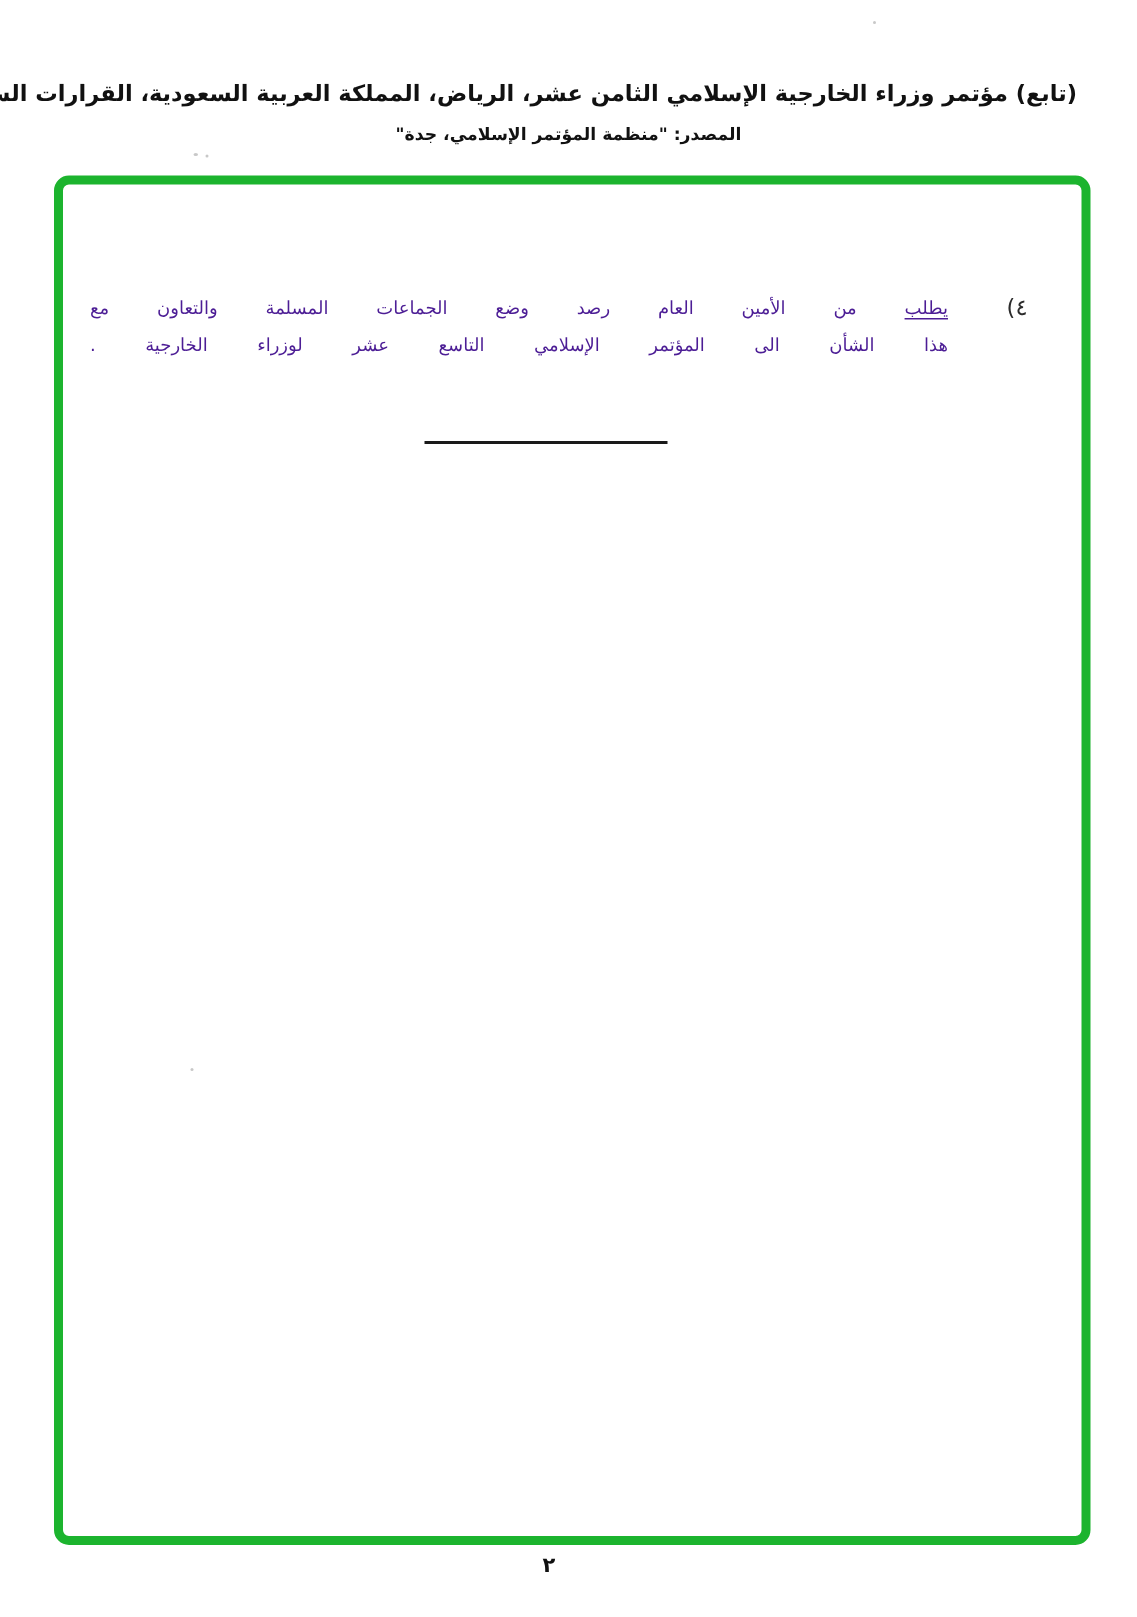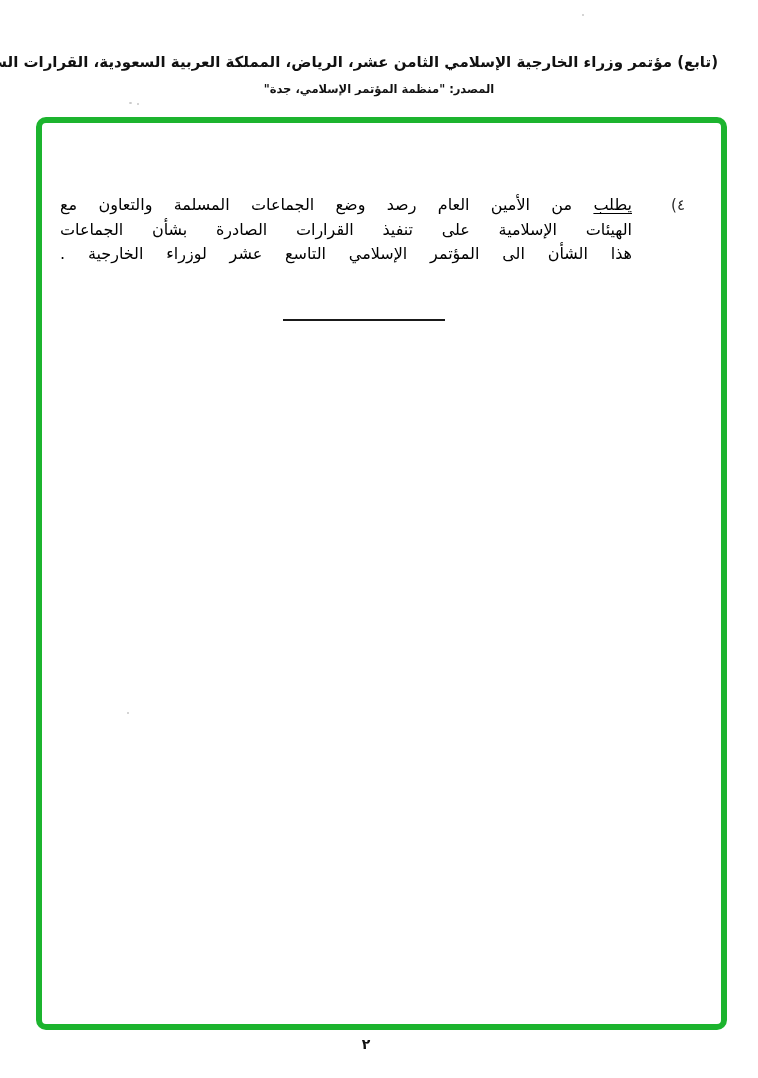--- a/index.html
+++ b/index.html
@@ -66,23 +66,23 @@
     width: 32px;
     font-size: 15px;
     line-height: 24.5px;
     color: #2b2b2b;
     text-align: right;
   }
   .clause-text {
     flex: 0 0 auto;
     width: 572px;
     margin-right: 21px;
-    font-size: 16px;
+    font-size: 12px;
     line-height: 24.5px;
-    color: #000000;
+    color: #4c1d95;
     word-spacing: 4px;
   }
   .cline {
     text-align: justify;
     text-align-last: justify;
   }
   .underlined {
     text-decoration: underline;
     text-underline-offset: 3px;
   }
@@ -130,21 +130,20 @@
 
   <div class="frame">
 
     <div class="clause">
       <div class="clause-marker">٤)</div>
       <div class="clause-text">
         <div class="cline">
           <span class="underlined">يطلب</span>
           <span>من الأمين العام رصد وضع الجماعات المسلمة والتعاون مع</span>
         </div>
-        <div class="cline">الهيئات الإسلامية على تنفيذ القرارات الصادرة بشأن الجماعات</div>
         <div class="cline">هذا الشأن الى المؤتمر الإسلامي التاسع عشر لوزراء الخارجية .</div>
       </div>
     </div>
 
     <div class="divider"></div>
 
   </div>
 
   <div class="pagenum">٢</div>
 

